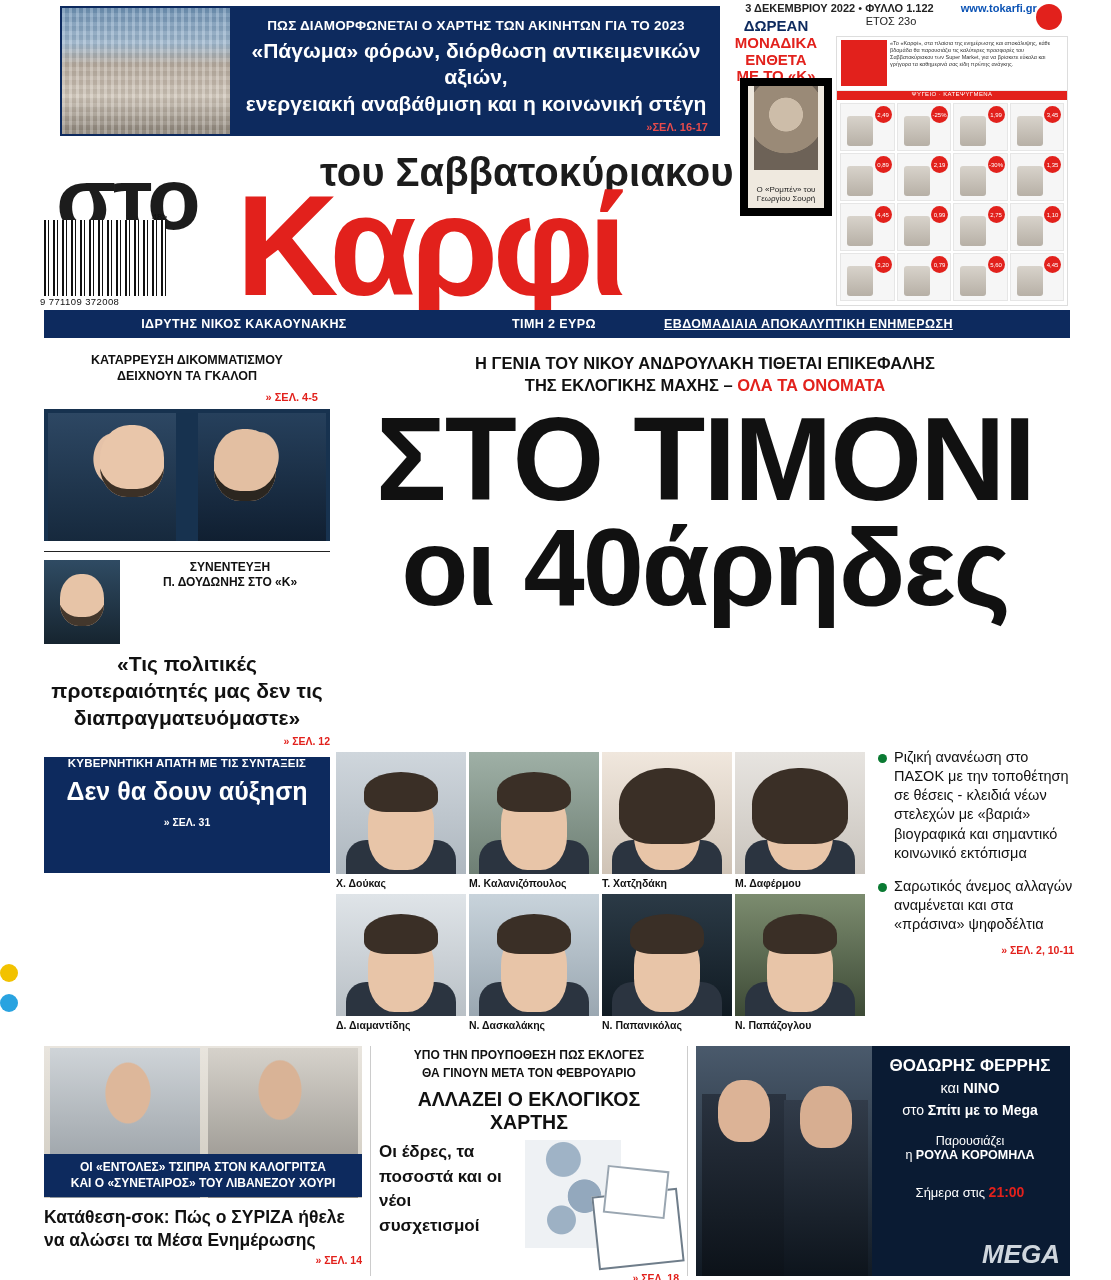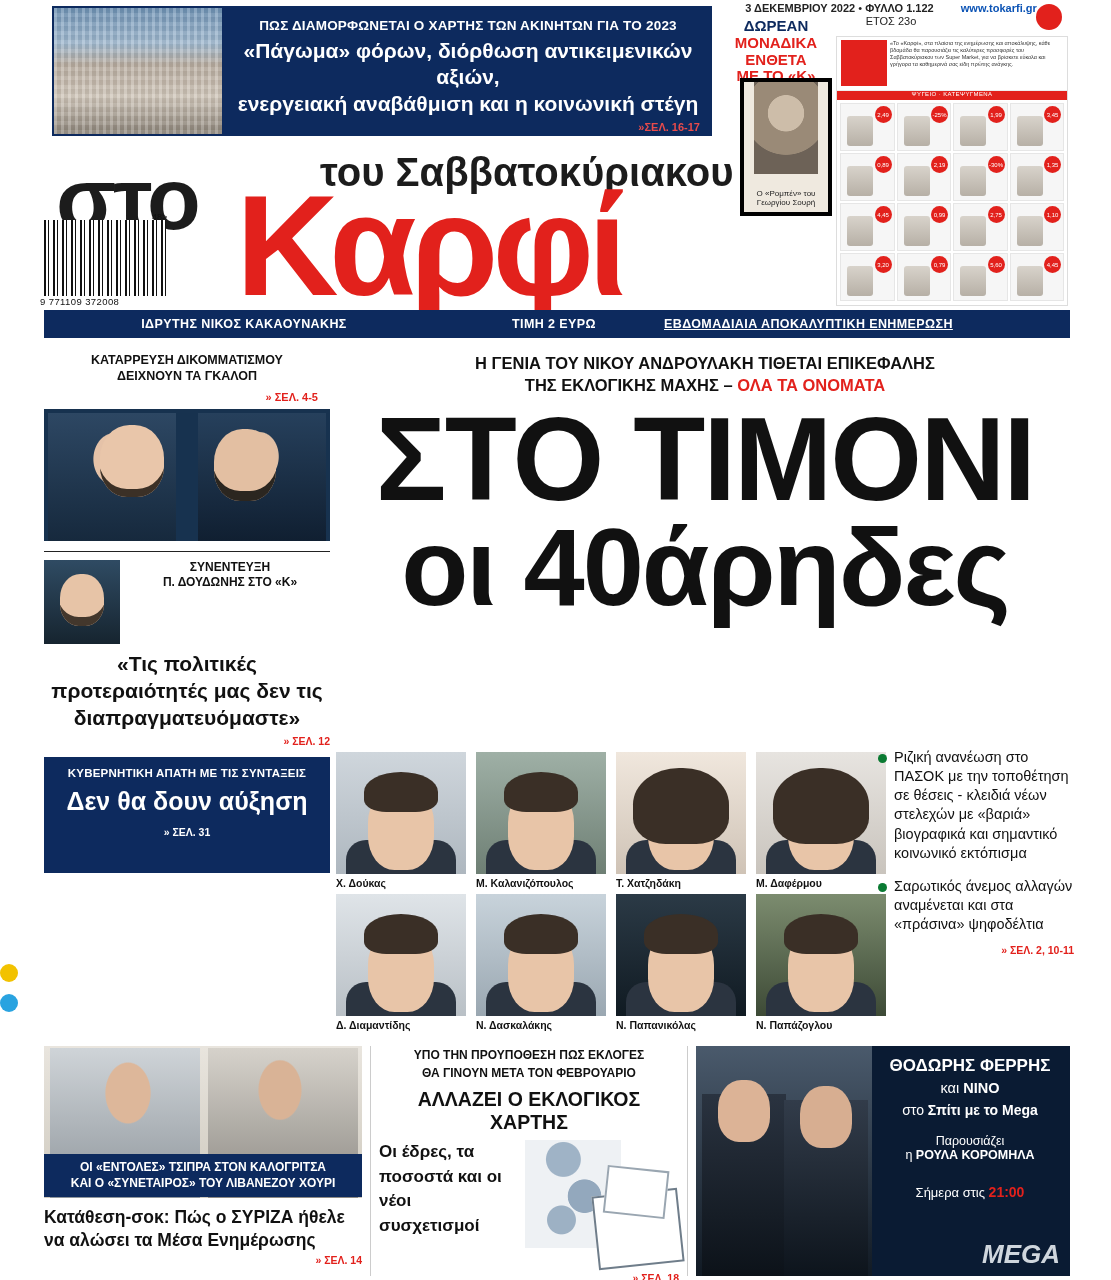--- a/index.html
+++ b/index.html
@@ -8,42 +8,42 @@
     width:1111px; height:1280px;
     background:#ffffff;
     font-family:"Liberation Sans", sans-serif;
     color:#111;
     position:relative;
     overflow:hidden;
   }
   .page { position:relative; width:1111px; height:1280px; }
 
   
-  .topstrip { position:absolute; left:52px; top:6px; width:660px; height:130px;
+  .topstrip { position:absolute; left:60px; top:6px; width:660px; height:130px;
     border:2px solid #0d2a5e; background:#0d2a5e; display:flex; overflow:hidden; }
   .topstrip .photo { width:168px; height:126px; flex:none; position:relative;
     background:linear-gradient(#6f93b5 0%, #9fb8cf 28%, #b9ada0 45%, #cfc5b8 70%, #8d857a 100%);
     overflow:hidden; }
   .topstrip .photo:after{ content:""; position:absolute; inset:0;
     background:
       repeating-linear-gradient(90deg, rgba(255,255,255,.35) 0 3px, rgba(0,0,0,.08) 3px 7px),
       repeating-linear-gradient(0deg, rgba(255,255,255,.18) 0 4px, rgba(0,0,0,.06) 4px 9px);
     opacity:.55; }
   .topstrip .txt { flex:1; padding:6px 10px 4px 14px; color:#fff; text-align:center; }
   .topstrip .kicker { font-size:13.5px; font-weight:700; letter-spacing:.2px; margin:4px 0 5px; }
   .topstrip .head { font-size:21px; font-weight:700; line-height:1.26; }
   .topstrip .ref { text-align:right; font-size:11px; font-weight:700; color:#e94b4b; margin-top:4px; }
   .topstrip .ref .arrows { color:#e94b4b; letter-spacing:-2px; margin-right:2px;}
   .dateline { position:absolute; left:712px; top:2px; width:358px; text-align:center; font-size:11px; color:#222; }
   .dateline .b { font-weight:700; }
   .siteurl { color:#0b53b5; font-weight:700; }
   .reddot { position:absolute; right:8px; top:2px; width:26px; height:26px; border-radius:50%; background:#e2211c; }
   .dorean { position:absolute; left:716px; top:18px; width:120px; text-align:center; color:#e2211c; font-weight:800; font-size:15px; line-height:1.12;}
   .dorean div:first-child{ color:#0d2a5e; }
-  .bookbox { position:absolute; left:740px; top:78px; width:92px; height:138px; border:4px solid #000000; background:#efe9df;
+  .bookbox { position:absolute; left:740px; top:78px; width:92px; height:138px; border:8px solid #000000; background:#efe9df;
      display:flex; flex-direction:column; align-items:center; justify-content:flex-end;gap:12px; }
   .bookbox .face { width:64px; height:96px; margin-bottom:4px;
      background:radial-gradient(circle at 50% 34%, #cdbda9 0 26%, #9a8a77 27% 60%, #6d6257 61% 100%); }
   .bookbox .cap { font-size:8px; text-align:center; color:#222; line-height:1.1; margin-bottom:4px;}
   .leaflet { position:absolute; left:836px; top:36px; width:232px; height:270px; background:#fff; border:1px solid #ddd; overflow:hidden;}
   .leaflet .lhead { height:54px; background:#fff; border-bottom:1px solid #eee; padding:3px 4px; font-size:5.5px; color:#333; line-height:1.25; display:flex; gap:3px;}
   .leaflet .lhead .sq { width:46px; height:46px; background:#e2211c; flex:none;}
   .leaflet .lband{ height:9px; background:#e2211c; color:#fff; font-size:6px; text-align:center; letter-spacing:.4px;}
   .leaflet .grid { display:grid; grid-template-columns:repeat(4,1fr); gap:2px; padding:3px; }
   .leaflet .cell { height:48px; background:#f6f6f6; border:1px solid #e6e6e6; position:relative; }
@@ -84,36 +84,36 @@
 
   .int-row { display:flex; gap:10px; align-items:flex-start; margin-top:6px;}
   .int-photo { width:76px; height:84px; flex:none; background:linear-gradient(#2f4b63,#16242f); position:relative; overflow:hidden;}
   .int-photo:after{ content:""; position:absolute; left:16px; top:14px; width:44px; height:52px; border-radius:46% 46% 42% 42%; background:#e7c4a7;
       box-shadow:0 -12px 0 -3px #43372c inset;}
   .int-txt { flex:1; }
   .int-kicker { text-align:center; font-size:12px; font-weight:700; line-height:1.3; }
   .int-head { font-size:21px; font-weight:700; line-height:1.3; margin-top:6px; text-align:center;}
   .int-ref { text-align:right; font-size:10.5px; font-weight:700; color:#e2211c; margin-top:4px;}
 
-  .bluebox { margin-top:10px; width:286px; height:116px; background:#0d2a5e; color:#fff; text-align:center; padding:10px 8px;}
+  .bluebox { margin-top:10px; width:286px; height:116px; background:#0d2a5e; color:#fff; text-align:center; padding:0 8px;}
   .bluebox .k { font-size:11.5px; font-weight:700; letter-spacing:.2px;}
   .bluebox .h1 { font-size:25px; font-weight:700; margin-top:8px;}
   .bluebox .h2 { font-size:25px; font-weight:700; }
   .bluebox .ref { font-size:10.5px; font-weight:700; color:#fff; margin-top:10px;}
 
   
   .main { position:absolute; left:340px; top:352px; width:730px; }
   .main-kicker { text-align:center; font-size:16.5px; font-weight:700; line-height:1.35; color:#111;}
   .main-kicker .red { color:#e2211c; }
   .main-h1 { text-align:center; font-size:118px; font-weight:800; letter-spacing:-2px; line-height:.96; margin-top:6px;}
   .main-h2 { text-align:center; font-size:110px; font-weight:800; letter-spacing:-2px; line-height:1; margin-top:-4px;}
 
   
   .faces { position:absolute; left:336px; top:752px; width:532px; }
-  .face-row { display:flex; gap:10px;align-items:flex-end; }
+  .face-row { display:flex; gap:3px;align-items:flex-end; }
   .face-cell { width:130px; }
   .face-img { width:130px; height:122px; position:relative; overflow:hidden; }
   .face-cap { font-size:10.5px; font-weight:700; margin:3px 0 5px; }
   .f-bg1{ background:linear-gradient(#cfd6dc,#aeb7bf);} .f-bg2{ background:linear-gradient(#9fb0a6,#6e7f74);}
   .f-bg3{ background:linear-gradient(#f0e7dd,#cfc3b6);} .f-bg4{ background:linear-gradient(#e7e4e0,#c9c4bd);}
   .f-bg5{ background:linear-gradient(#dfe4e8,#b9c0c6);} .f-bg6{ background:linear-gradient(#c8d3db,#9aa7b1);}
   .f-bg7{ background:linear-gradient(#2b3a46,#101a22);} .f-bg8{ background:linear-gradient(#7c8c6f,#3d4a36);}
   .face-img .h { position:absolute; left:50%; transform:translateX(-50%); bottom:4px; width:66px; height:84px;
       border-radius:44% 44% 40% 40%; background:#e8c5a8; }
   .face-img .hr2 { position:absolute; left:50%; transform:translateX(-50%); bottom:62px; width:74px; height:40px;

